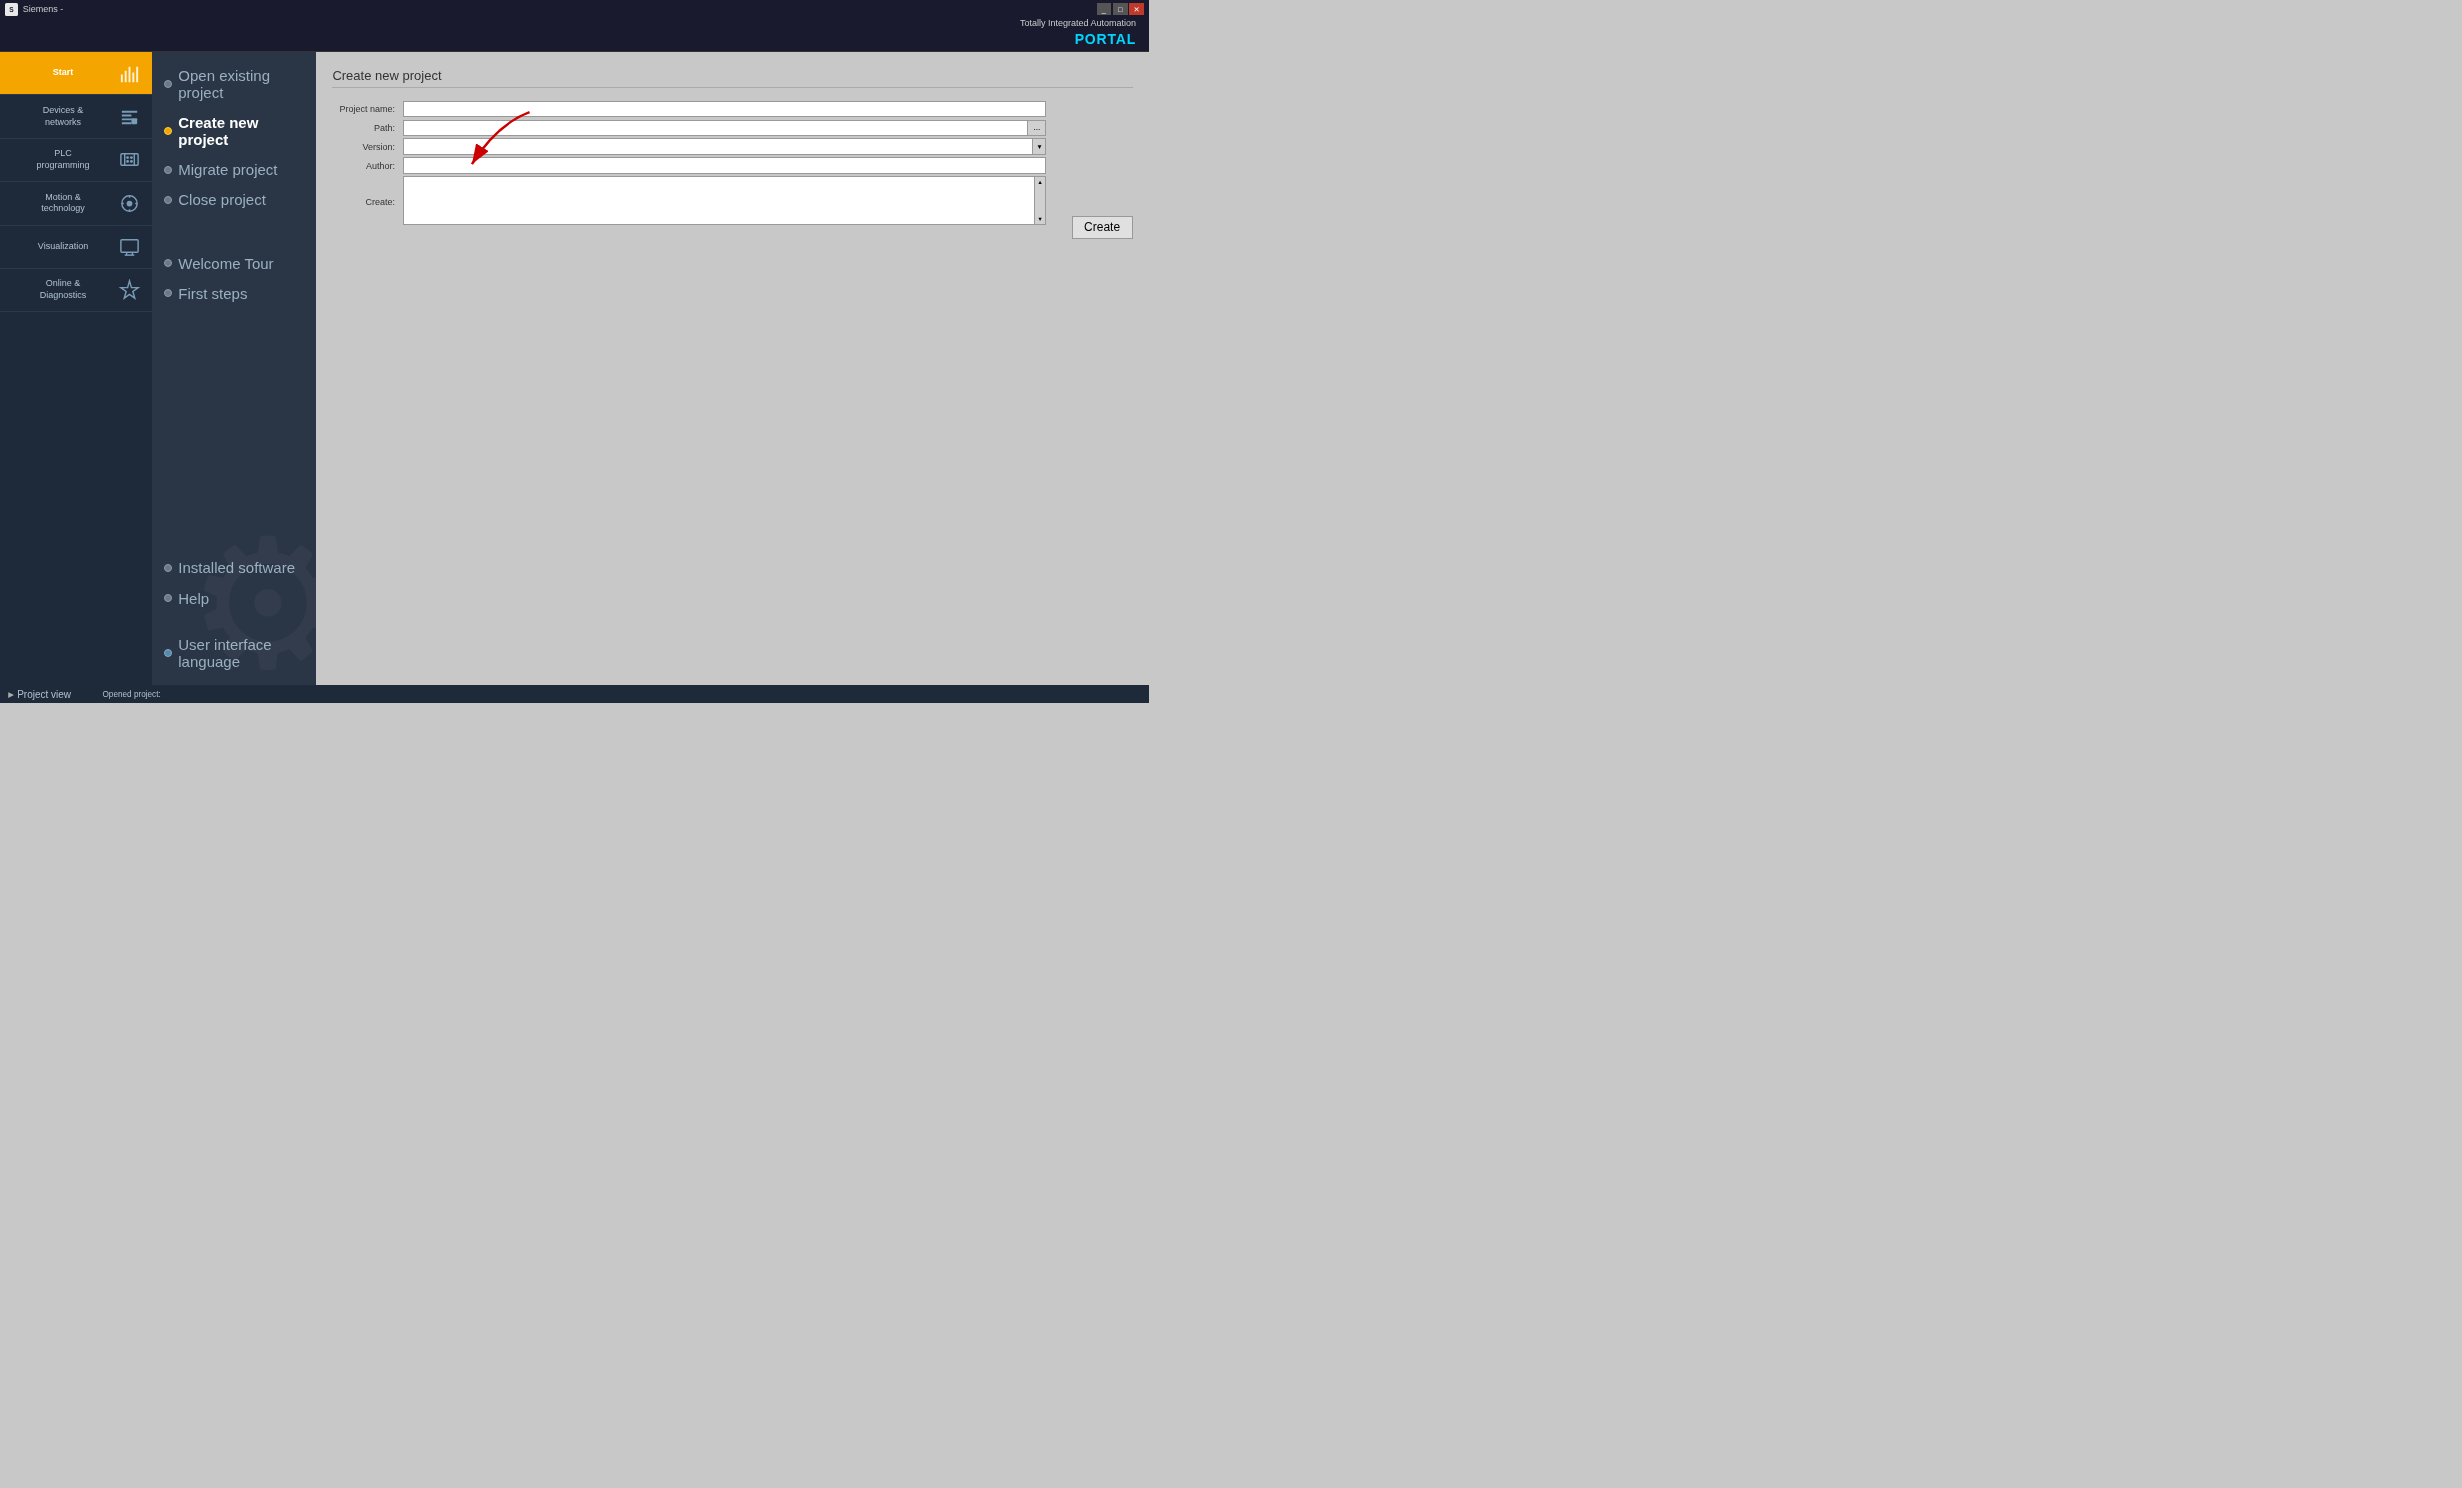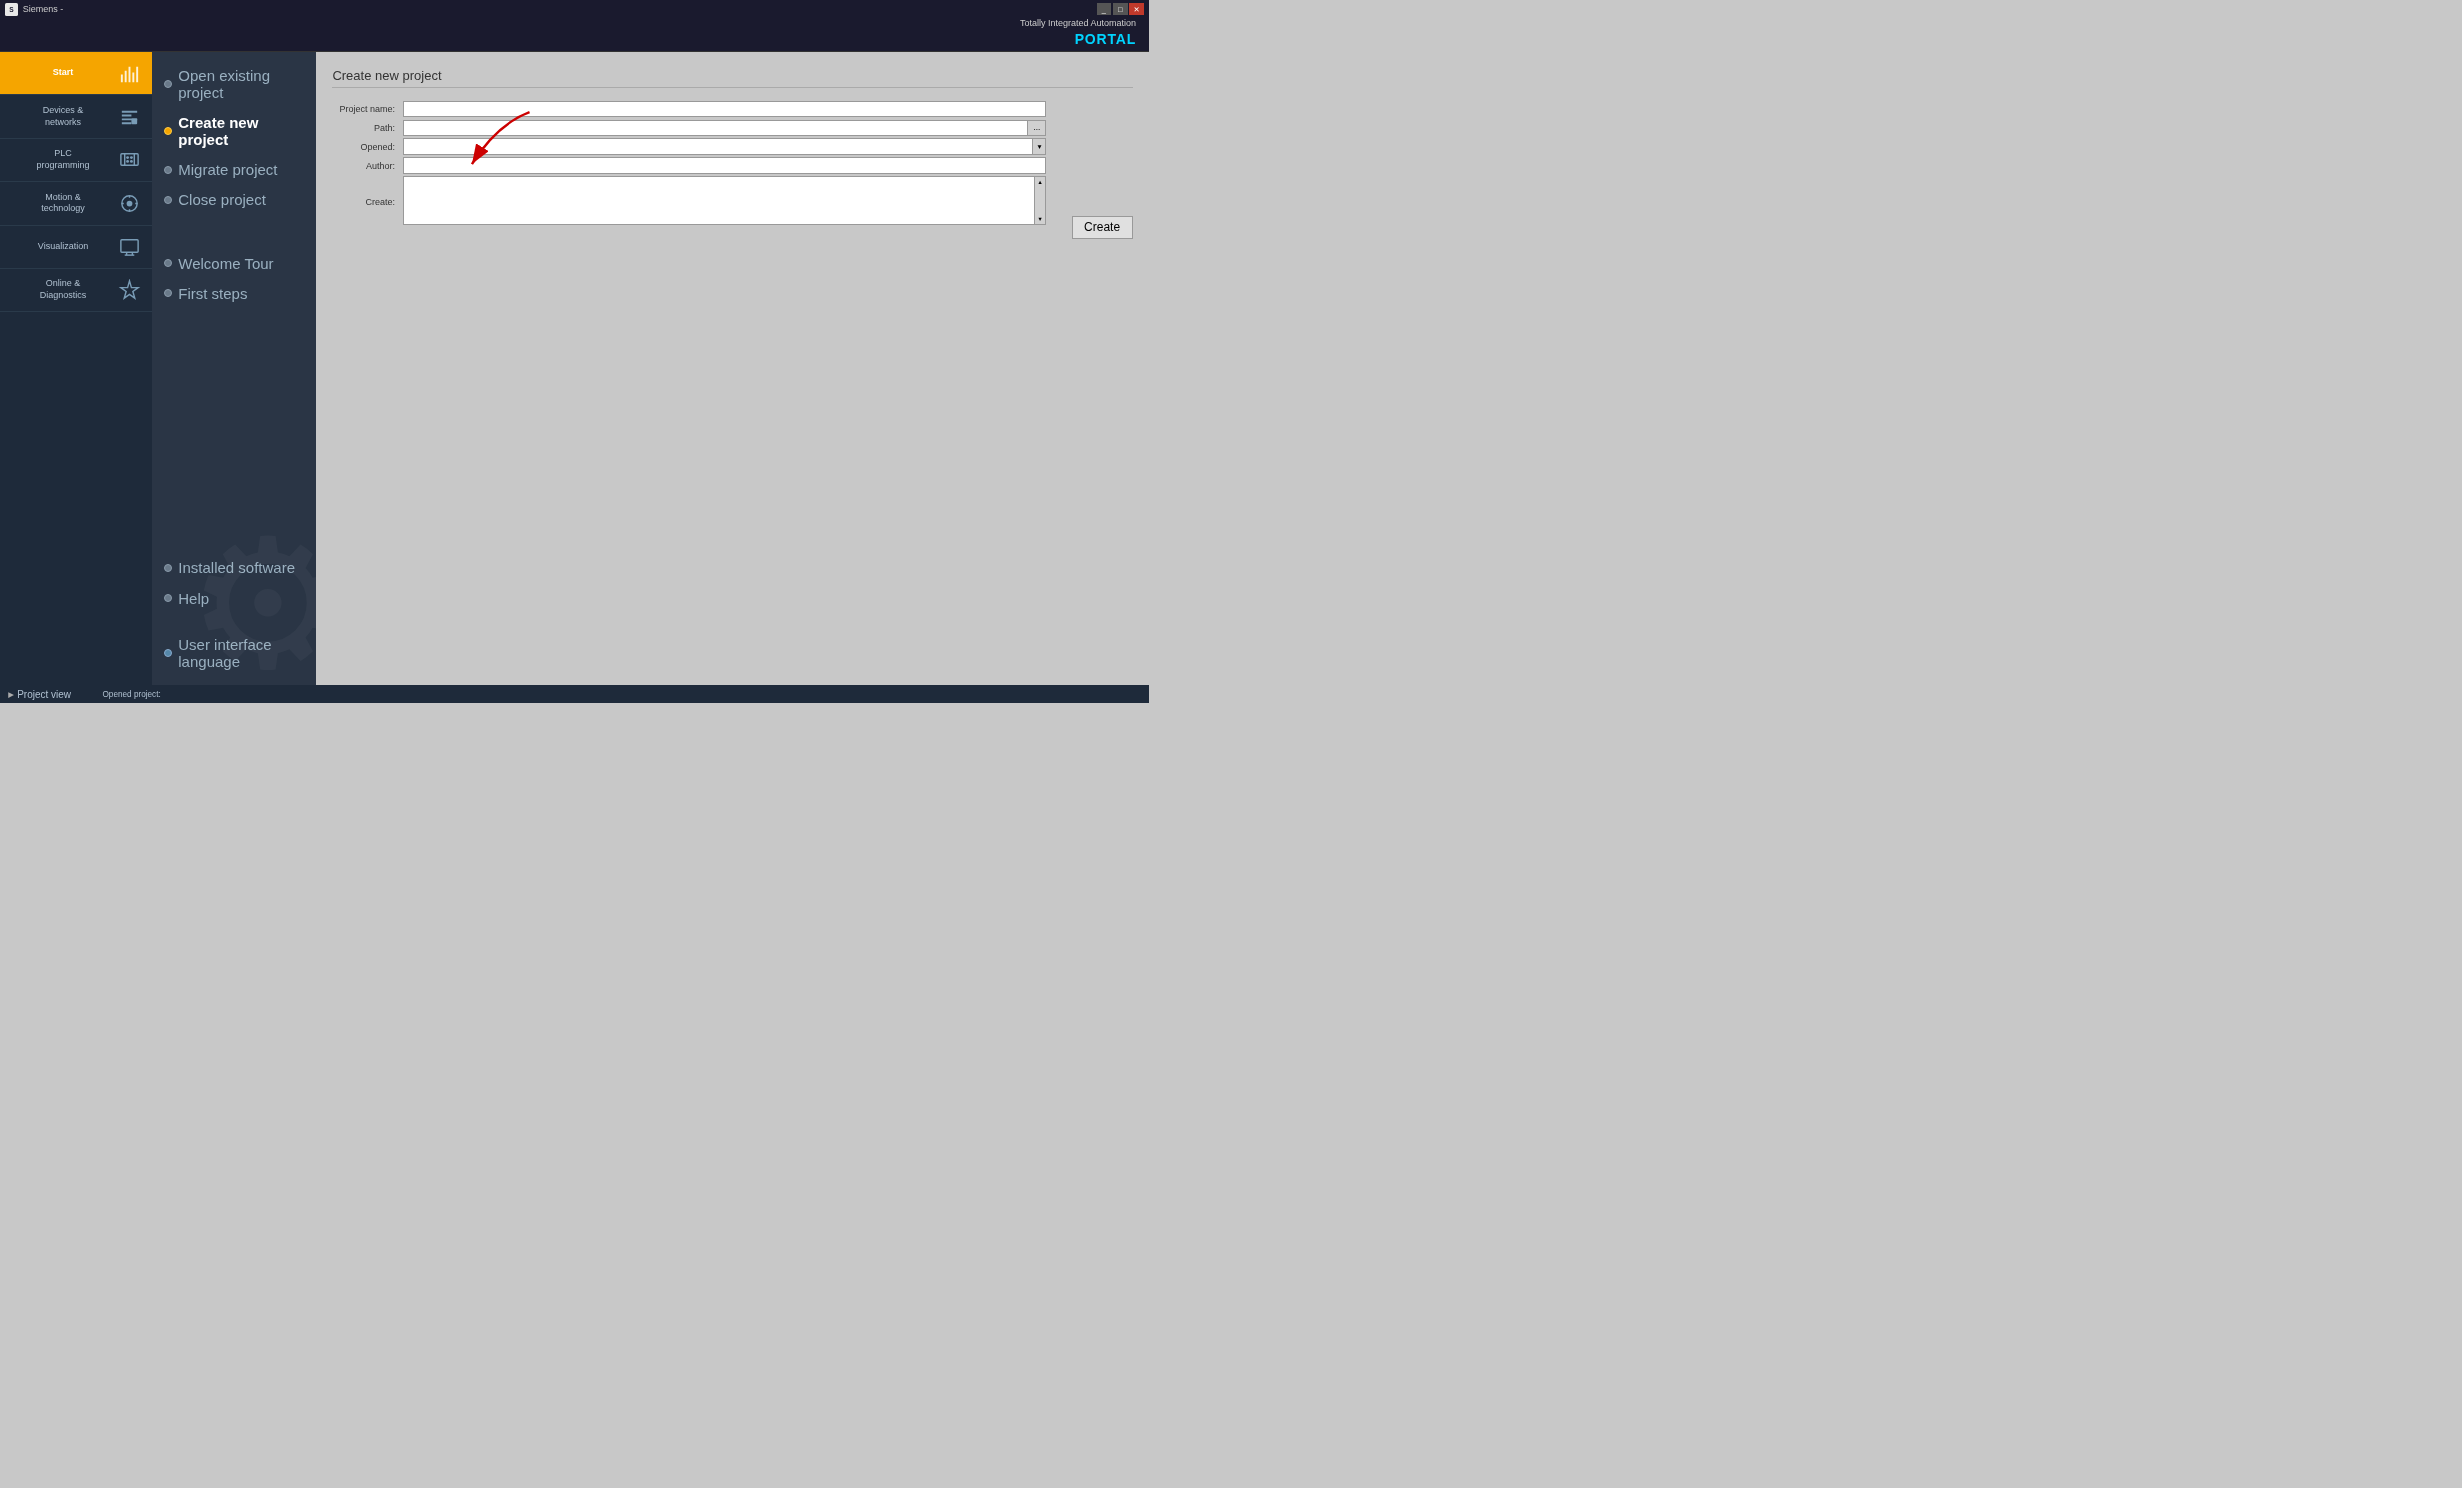--- a/index.html
+++ b/index.html
@@ -533,21 +533,21 @@
 
       <label class="form-label">Project name:</label>
       <input type="text" class="form-input" value="" style="">
 
       <label class="form-label">Path:</label>
       <div class="path-row">
         <input type="text" class="path-input" value="" style="">
         <button class="browse-btn">...</button>
       </div>
 
-      <label class="form-label">Opened:</label>
+      <label class="form-label">Version:</label>
       <div class="version-row">
         <select class="version-select">
           <option value=""></option>
         </select>
         <div class="version-arrow">▼</div>
       </div>
 
       <label class="form-label">Author:</label>
       <input type="text" class="form-input" value="" style="">
 

